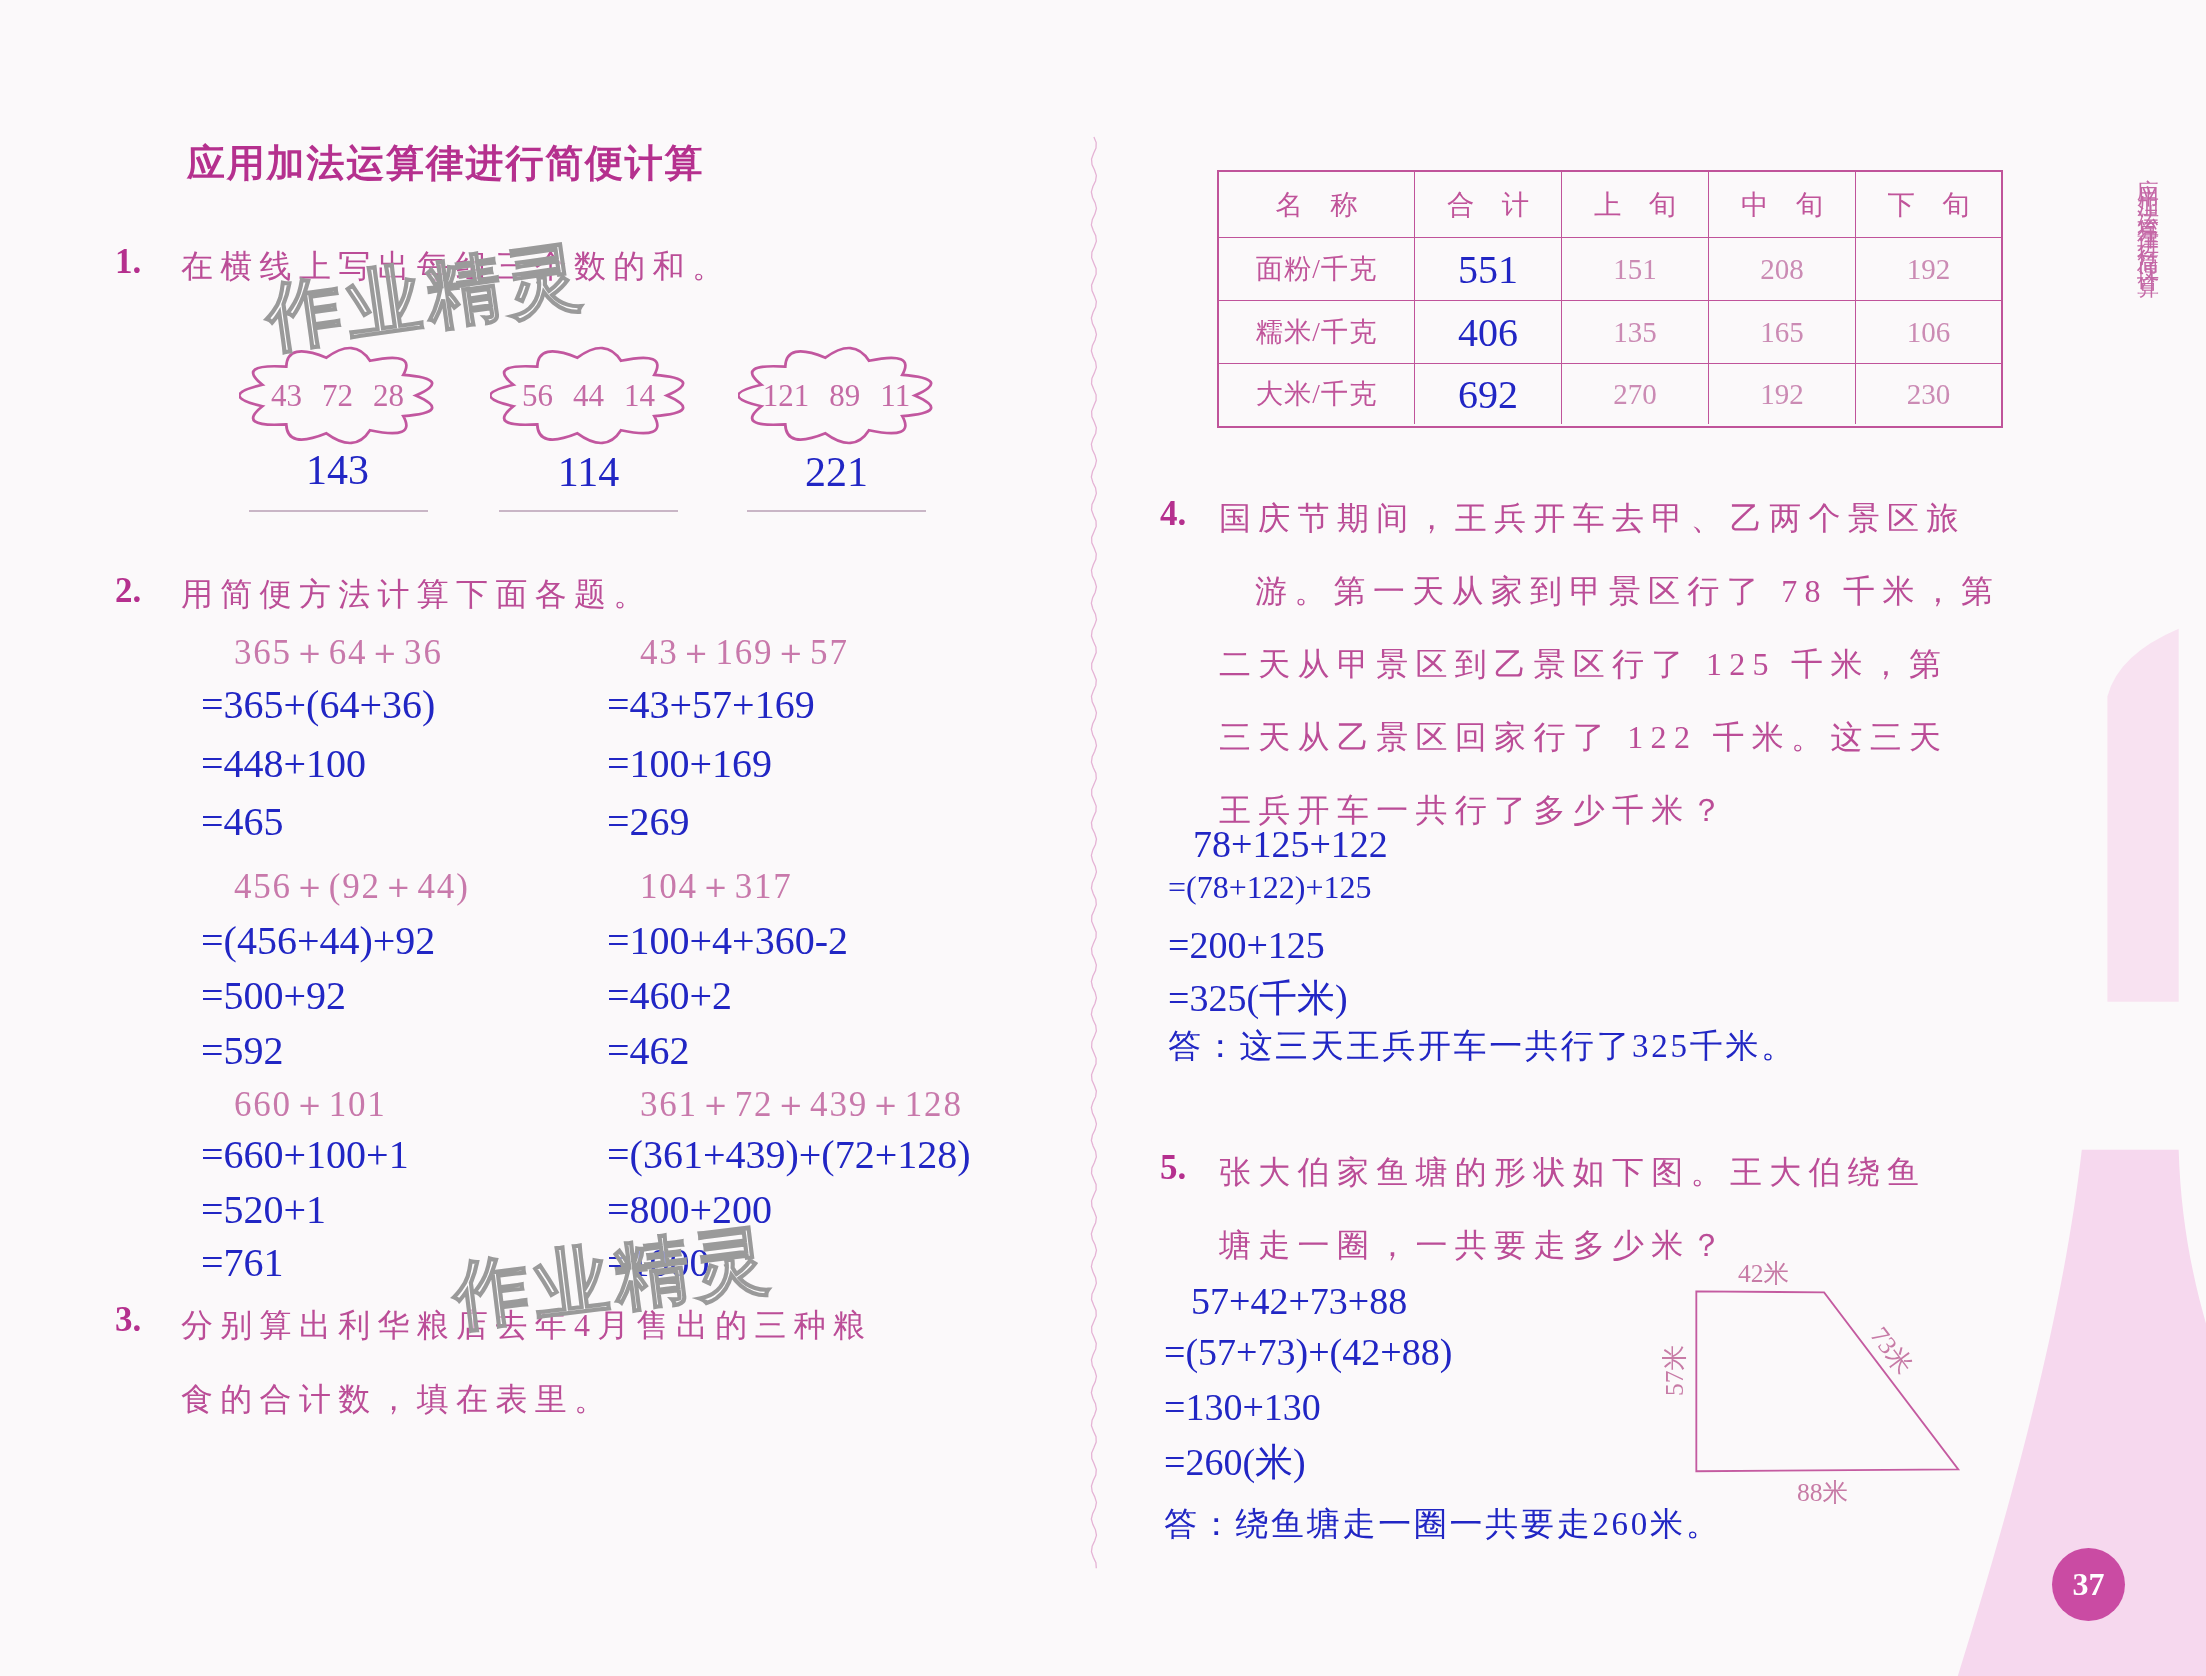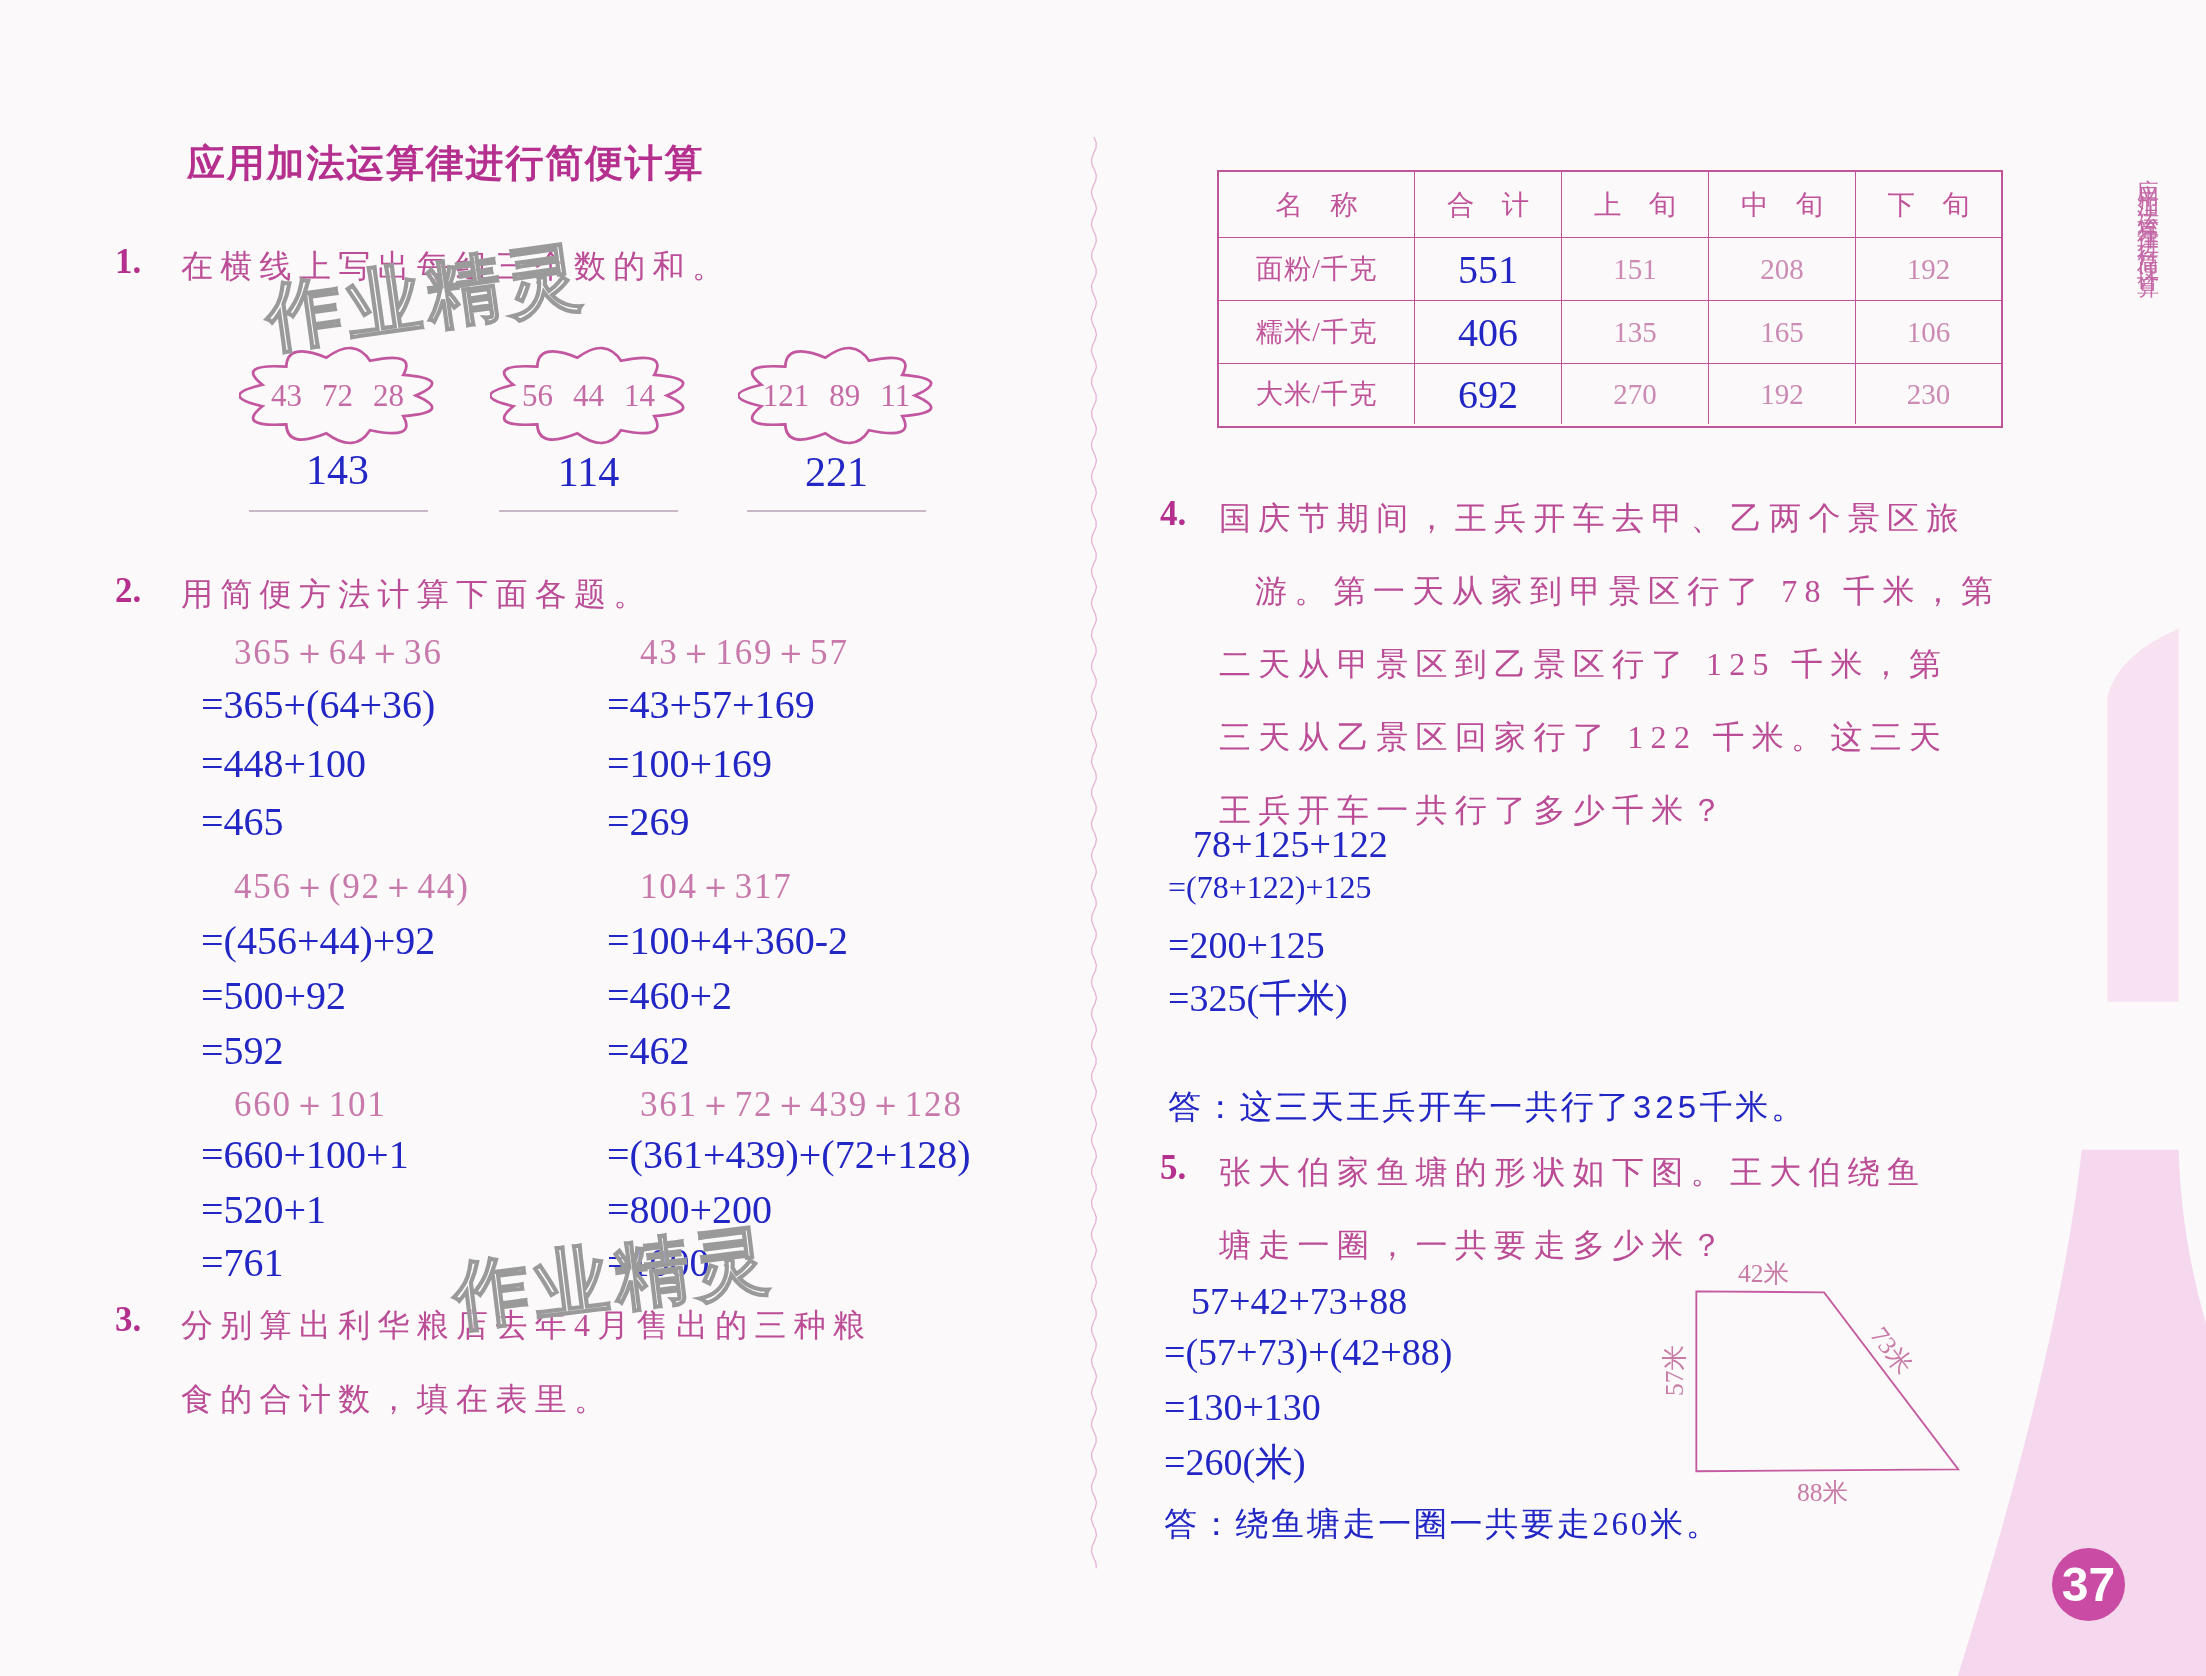--- a/index.html
+++ b/index.html
@@ -45,21 +45,21 @@
   .gtotal{color:#2126c4;font-size:40px;}
   .gval{color:#cb8bb4;font-size:29px;}
   .side-title{
     position:absolute;left:2133px;top:161px;writing-mode:vertical-rl;
     color:#c468a6;font-size:22px;letter-spacing:8.2px;z-index:2;
   }
   .page-circle{
     position:absolute;left:2052px;top:1548px;width:73px;height:73px;border-radius:50%;
     background:#ca4ba3;display:flex;align-items:center;justify-content:center;z-index:4;
   }
-  .page-circle span{color:#fff;font-size:48px;font-weight:bold;font-family:Liberation Sans, sans-serif;}
+  .page-circle span{color:#fff;font-size:32px;font-weight:bold;font-family:Liberation Serif, serif;}
   .fig-label{position:absolute;color:#c77ba6;font-size:25.6px;white-space:pre;}
   svg{position:absolute;}
   .z2{z-index:2;}
 </style>
 </head>
 <body>
 
 <svg class="abs" width="2207" height="1677" style="left:0;top:0;z-index:0;" viewBox="0 0 2415 1835">
   <path d="M2306,762 Q2318,716 2384,688 L2384,1096 L2306,1096 Z" fill="#f8e2f1"></path>
   <path d="M2278,1258 C2262,1398 2224,1572 2142,1835 L2415,1835 L2415,1452 C2398,1394 2386,1330 2384,1258 Z" fill="#f6d8ee"></path>
@@ -214,21 +214,21 @@
 <div class="t cn" style="left:1219px;top:501px;">国庆节期间，王兵开车去甲、乙两个景区旅</div>
 <div class="t cn" style="left:1219px;top:574px;margin-left:36px;">游。第一天从家到甲景区行了 78 千米，第</div>
 <div class="t cn" style="left:1219px;top:647px;">二天从甲景区到乙景区行了 125 千米，第</div>
 <div class="t cn" style="left:1219px;top:720px;">三天从乙景区回家行了 122 千米。这三天</div>
 <div class="t cn" style="left:1219px;top:793px;">王兵开车一共行了多少千米？</div>
 
 <div class="t blue" style="left:1193px;top:824px;font-size:38px;">78+125+122</div>
 <div class="t blue" style="left:1168px;top:870px;font-size:32px;">=(78+122)+125</div>
 <div class="t blue" style="left:1168px;top:925px;font-size:38px;">=200+125</div>
 <div class="t blue" style="left:1168px;top:978px;font-size:38px;">=325(千米)</div>
-<div class="t blue-cn" style="left:1168px;top:1092px;font-family:Liberation Mono, monospace;">答：这三天王兵开车一共行了325千米。</div>
+<div class="t blue-cn" style="left:1168px;top:1028px;">答：这三天王兵开车一共行了325千米。</div>
 
 <div class="t plabel" style="left:1160px;top:1149px;">5.</div>
 <div class="t cn" style="left:1219px;top:1155px;">张大伯家鱼塘的形状如下图。王大伯绕鱼</div>
 <div class="t cn" style="left:1219px;top:1228px;">塘走一圈，一共要走多少米？</div>
 
 <div class="t blue" style="left:1191px;top:1281px;font-size:38px;">57+42+73+88</div>
 <div class="t blue" style="left:1164px;top:1332px;font-size:38px;">=(57+73)+(42+88)</div>
 <div class="t blue" style="left:1164px;top:1387px;font-size:38px;">=130+130</div>
 <div class="t blue" style="left:1164px;top:1442px;font-size:38px;">=260(米)</div>
 <div class="t blue-cn" style="left:1164px;top:1506px;">答：绕鱼塘走一圈一共要走260米。</div>

